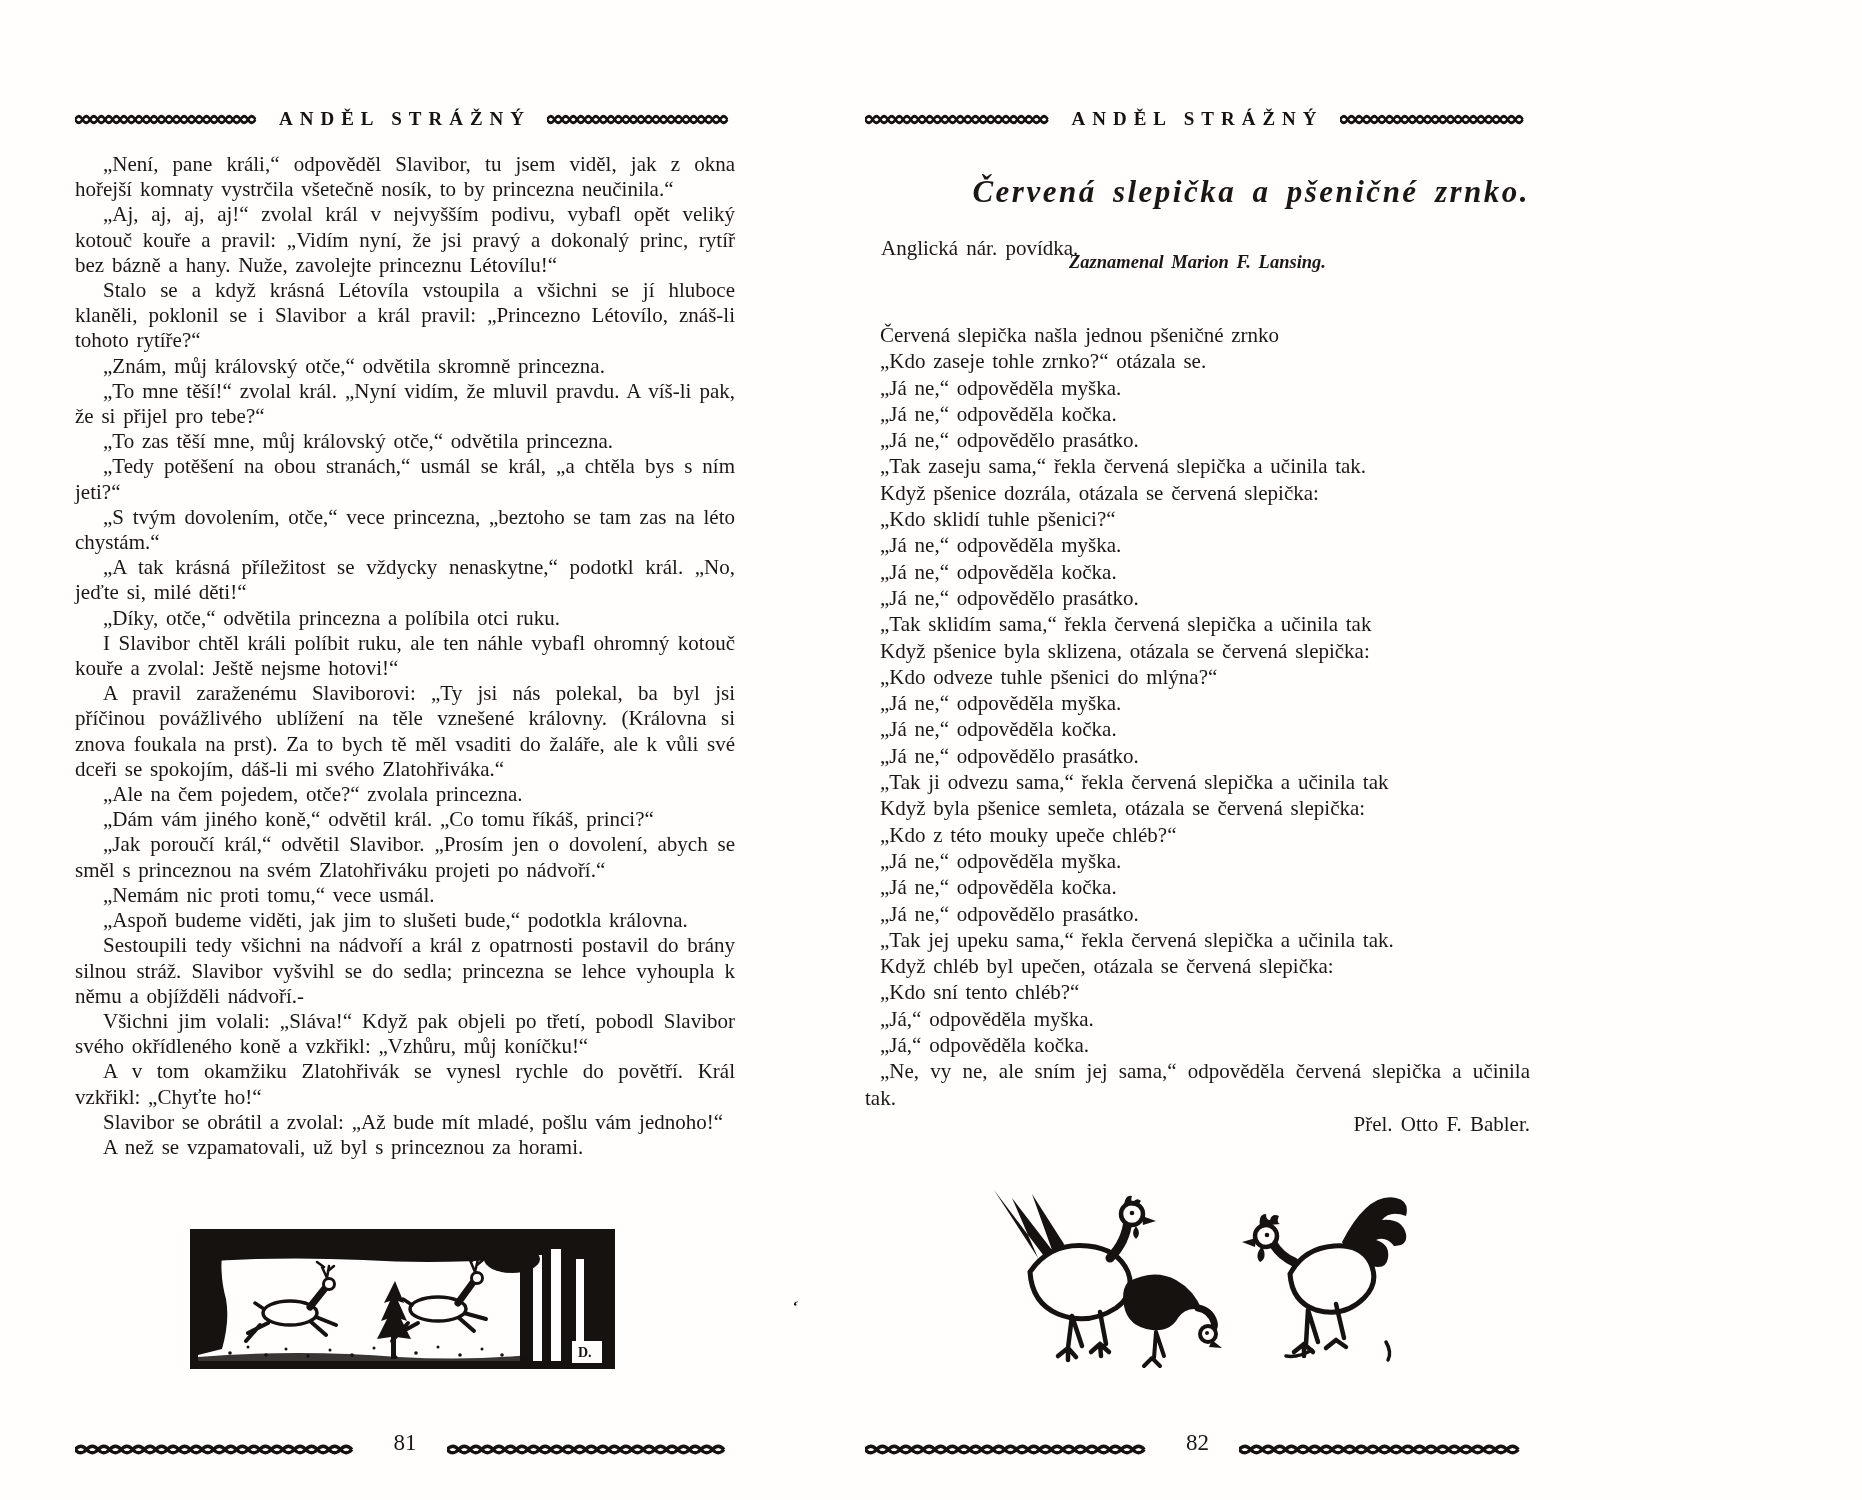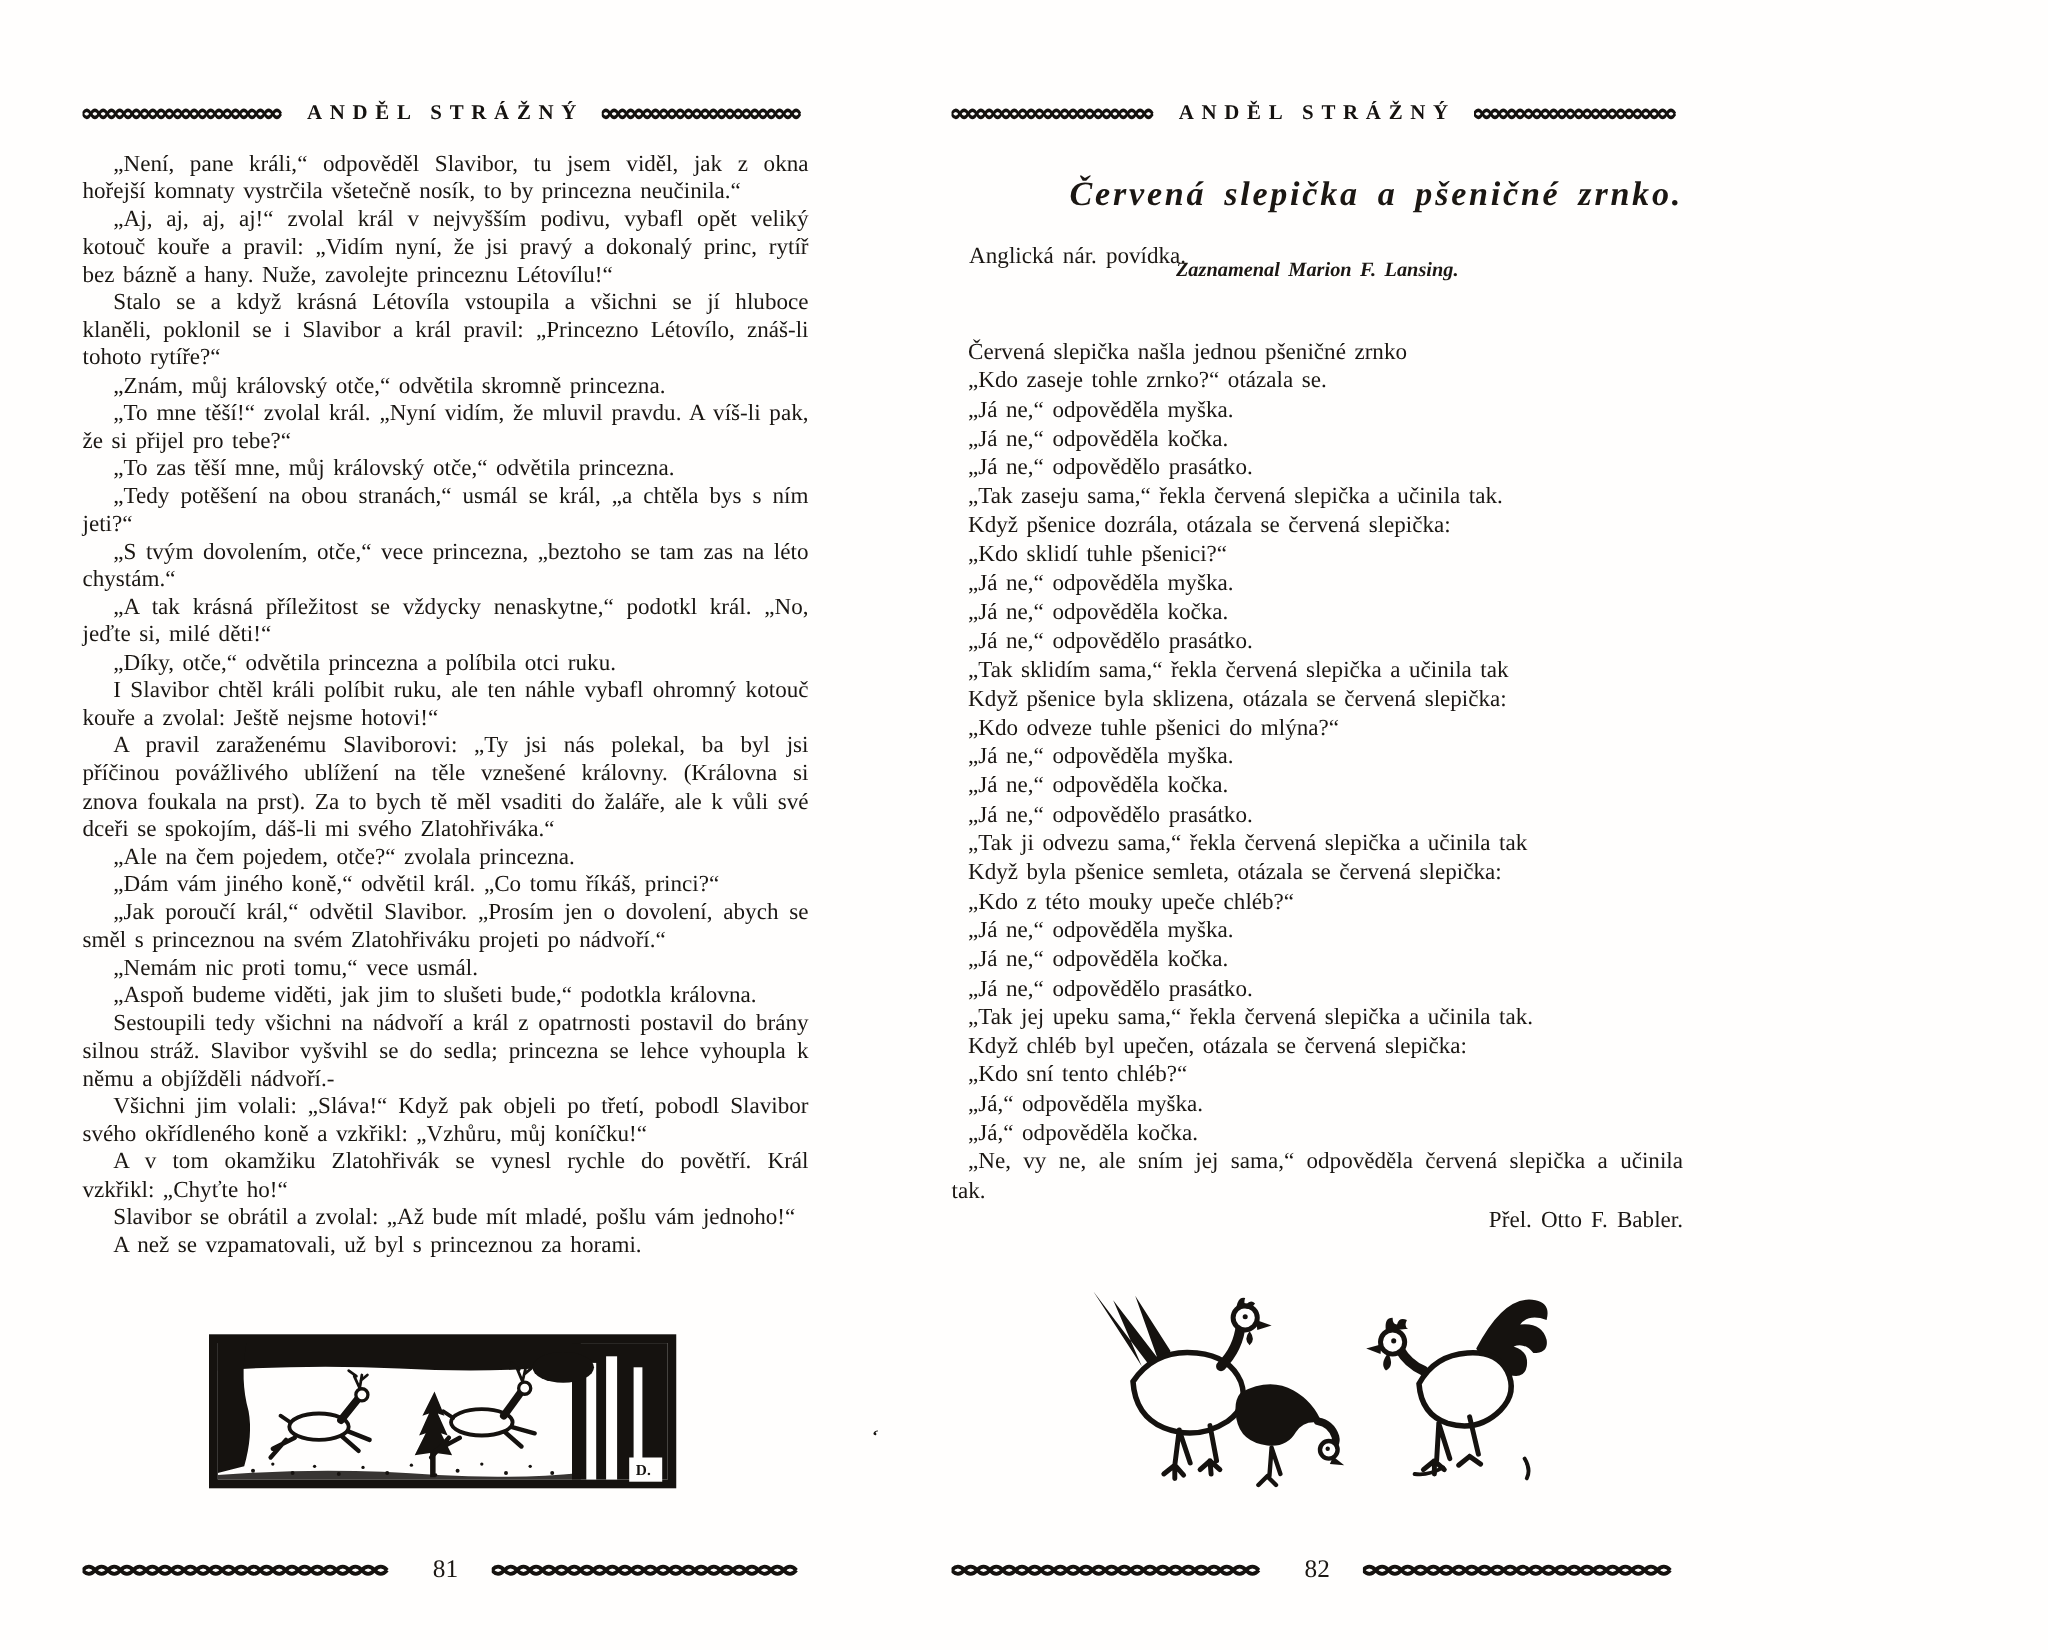--- a/index.html
+++ b/index.html
@@ -2,21 +2,21 @@
 <html><head>
 <meta charset="utf-8">
 <style>
   html,body { margin:0; padding:0; background:#ffffff; }
   .spread {
     position:relative; width:1862px; height:1500px;
     background:#fffefd; overflow:hidden;
     font-family:"Liberation Serif", serif;
     color:#1b1713;
   }
-  .page { position:absolute; top:0; height:1280px; }
+  .page { position:absolute; top:16px; height:1280px; }
   .page-left  { left:75px;  width:660px; }
   .page-right { left:865px; width:665px; }
 
   .running-head {
     position:absolute; top:92px; left:0; right:0;
     display:flex; align-items:center; gap:16px;
   }
   .running-head .journal-title {
     font-weight:bold; font-size:19px; letter-spacing:7px;
     white-space:nowrap; color:#15120f;
@@ -47,21 +47,21 @@
     position:absolute; top:236px; left:0; right:0; margin:0;
     text-align:center; font-style:italic; font-weight:bold; font-size:18.5px; word-spacing:3px;
   }
   .credit {
     margin:6px 55px 0 0; text-align:right; text-indent:0 !important;
     font-size:21px; word-spacing:3px;
   }
 
   .page-footer {
     position:absolute; top:1414px; left:0; right:0;
-    display:flex; align-items:center; gap:28px;
+    display:flex; align-items:flex-end; gap:28px;
   }
   .page-number { font-size:23px; white-space:nowrap; padding:0 2px; }
 
   figure { margin:0; padding:0; position:absolute; }
   .deer-figure { top:1212px; left:115px; width:425px; height:142px; }
   .hen-figure  { top:1138px; left:95px;  width:460px; height:252px; }
   figure svg { display:block; width:100%; height:100%; }
 
   .ink-mark {
     position:absolute; left:792px; top:1298px; width:10px; height:16px;

